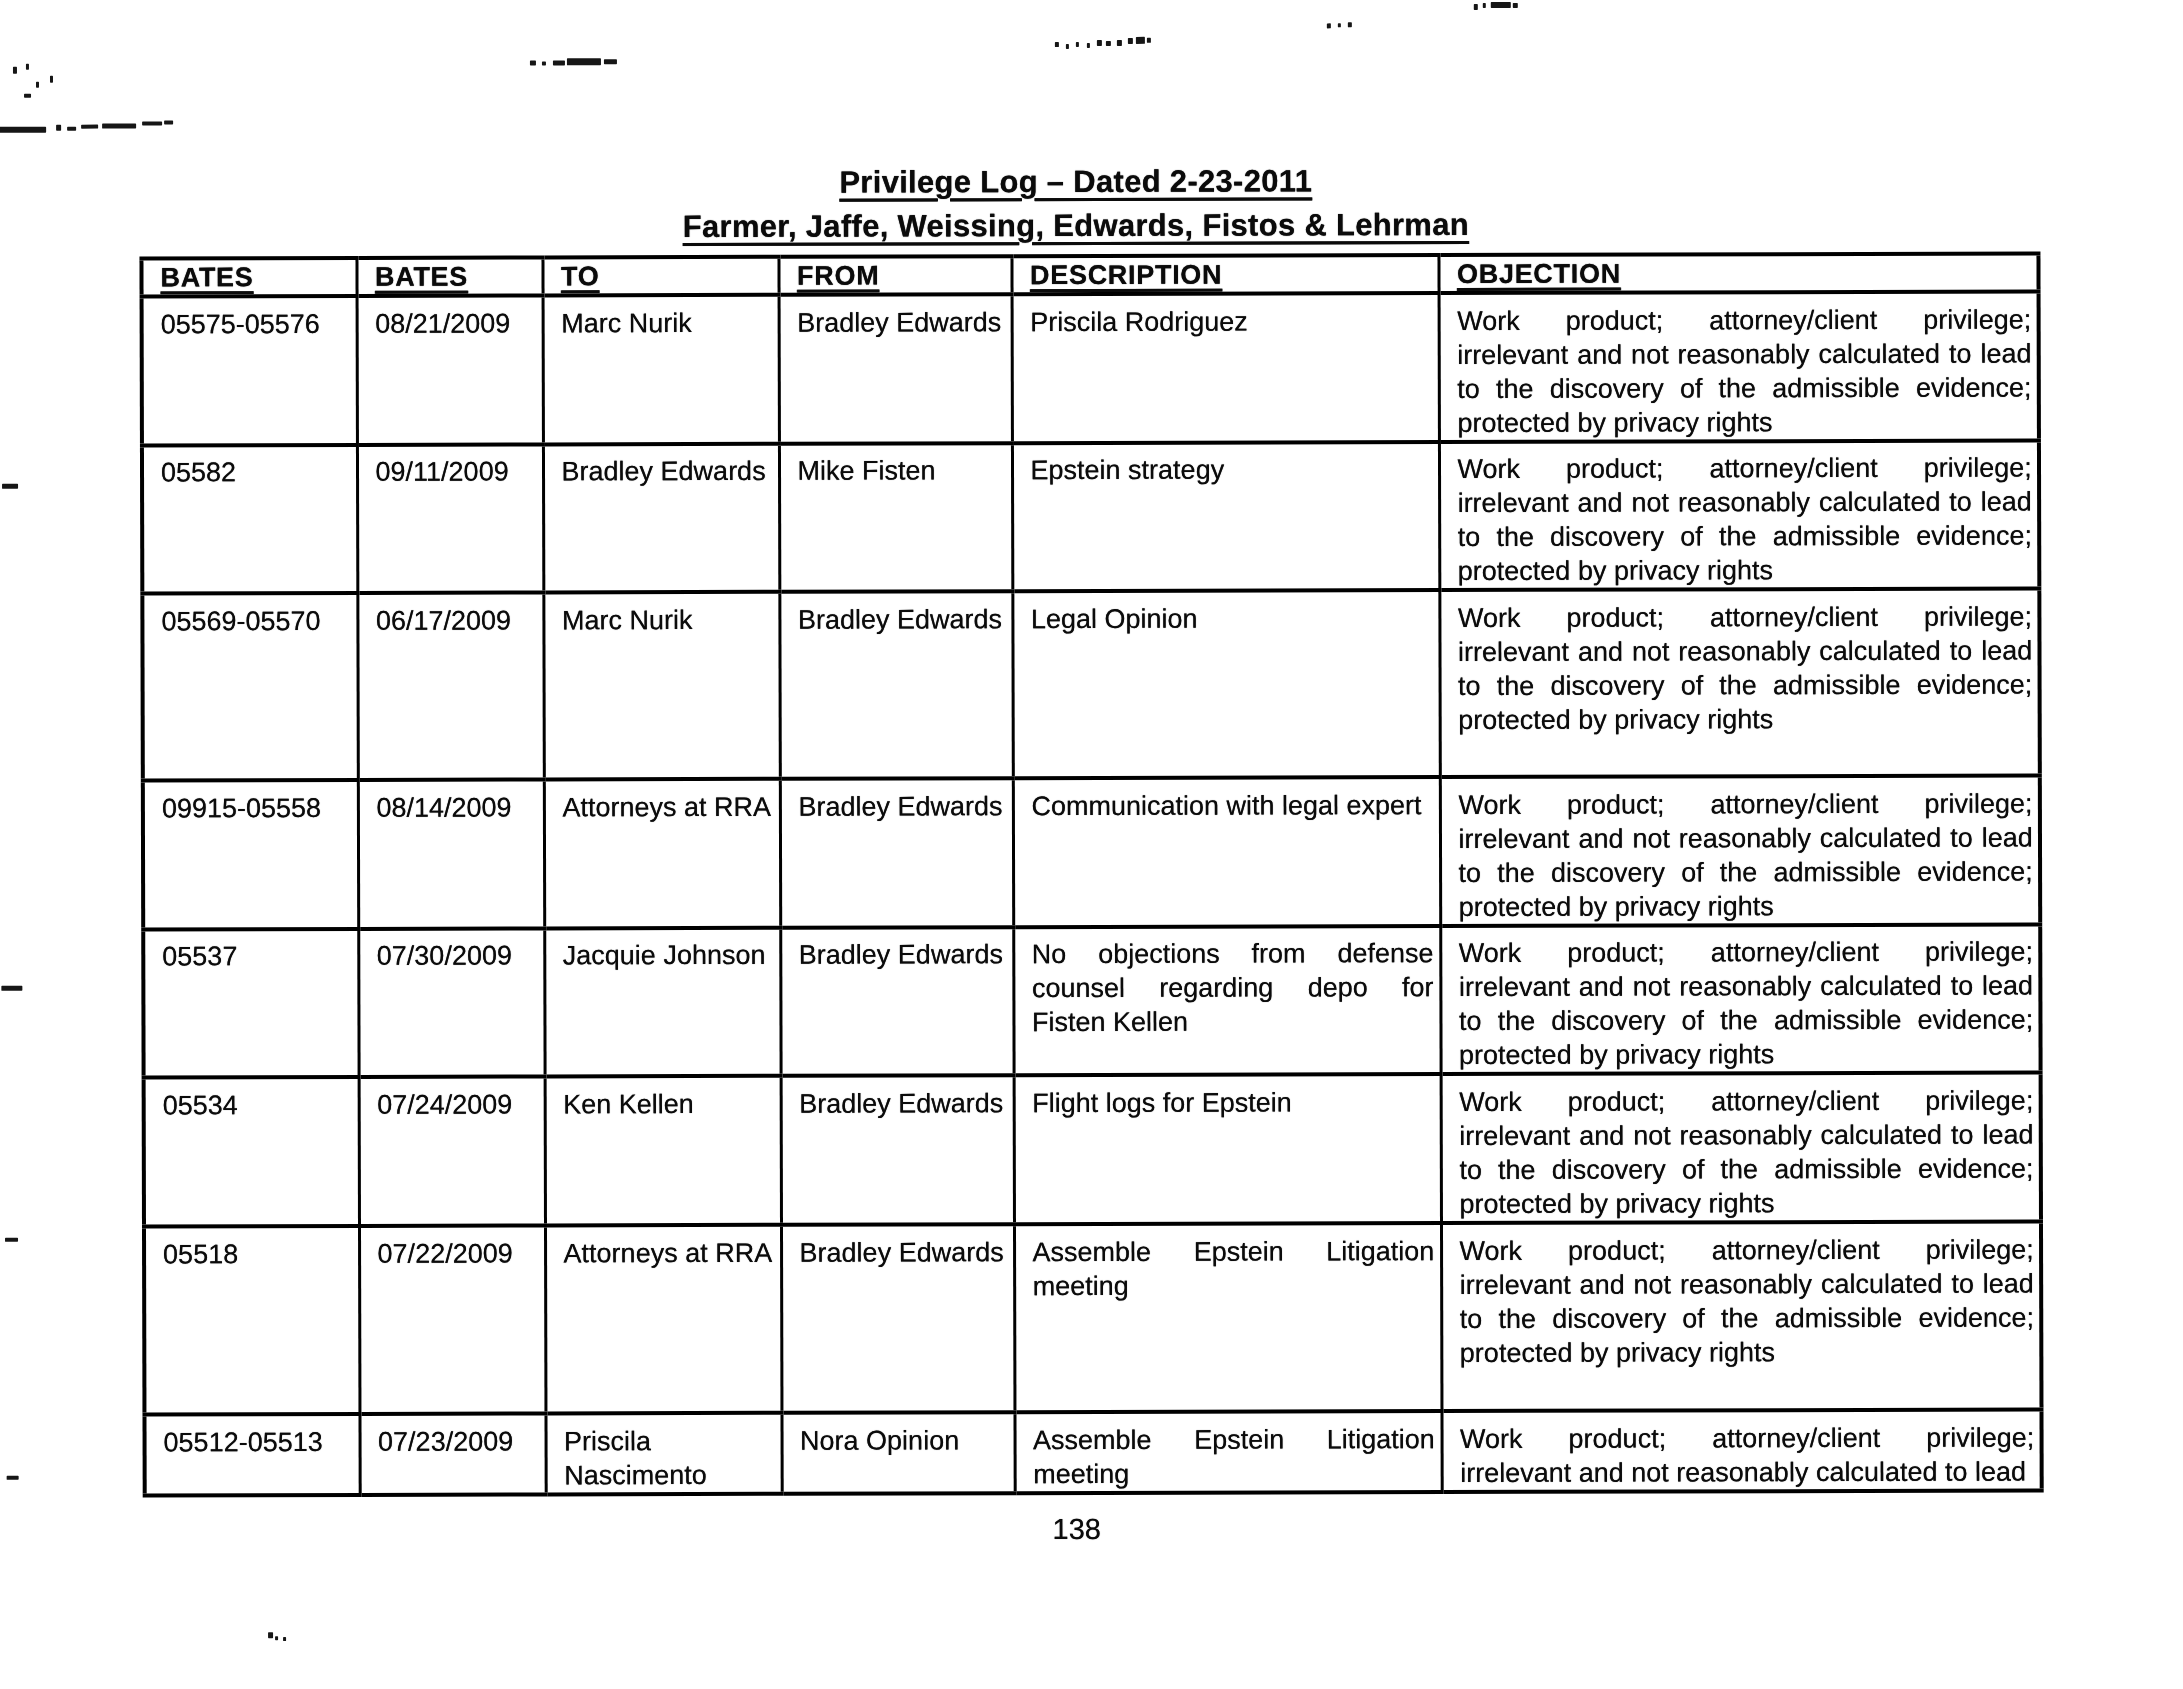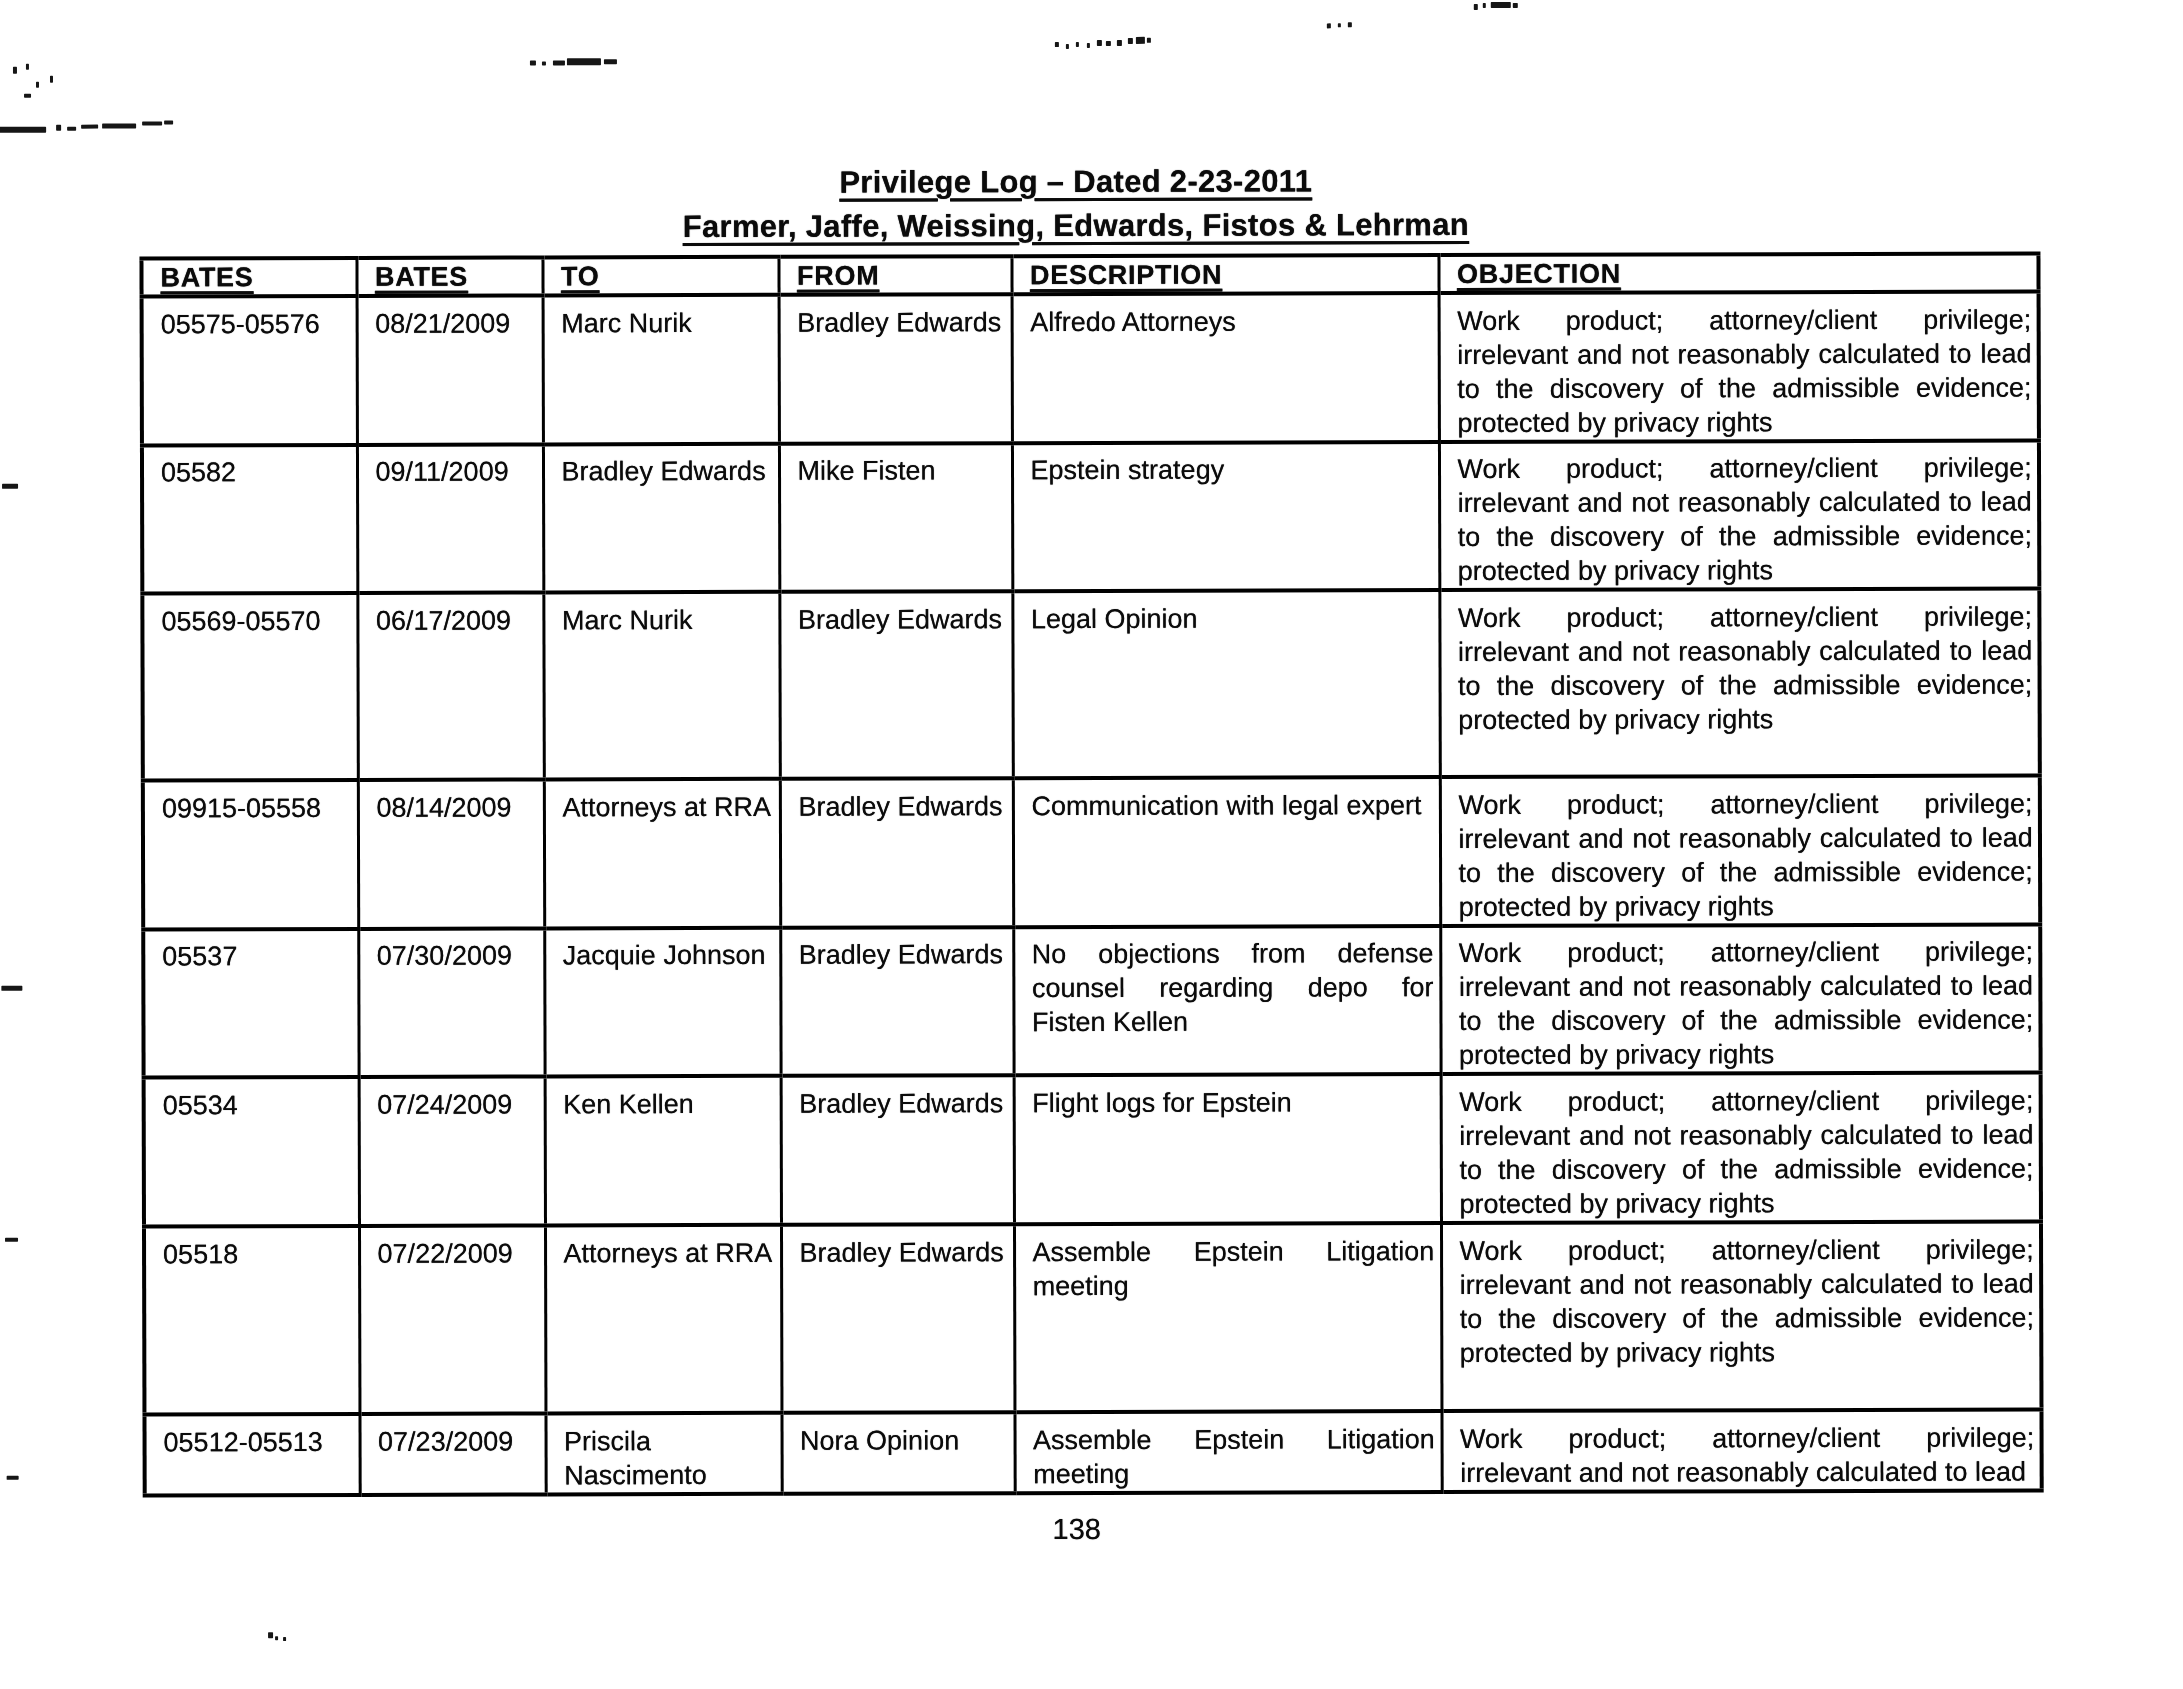--- a/index.html
+++ b/index.html
@@ -178,21 +178,21 @@
       <th>TO</th>
       <th>FROM</th>
       <th>DESCRIPTION</th>
       <th>OBJECTION</th>
     </tr>
     <tr class="r1">
       <td>05575-05576</td>
       <td>08/21/2009</td>
       <td>Marc Nurik</td>
       <td>Bradley Edwards</td>
-      <td class="c-desc">Alfredo Attorneys</td>
+      <td class="c-desc">Priscila Rodriguez</td>
       <td class="c-obj">Work product; attorney/client privilege; irrelevant and not reasonably calculated to lead to the discovery of the admissible evidence; protected by privacy rights</td>
     </tr>
     <tr class="r2">
       <td>05582</td>
       <td>09/11/2009</td>
       <td>Bradley Edwards</td>
       <td>Mike Fisten</td>
       <td class="c-desc">Epstein strategy</td>
       <td class="c-obj">Work product; attorney/client privilege; irrelevant and not reasonably calculated to lead to the discovery of the admissible evidence; protected by privacy rights</td>
     </tr>

